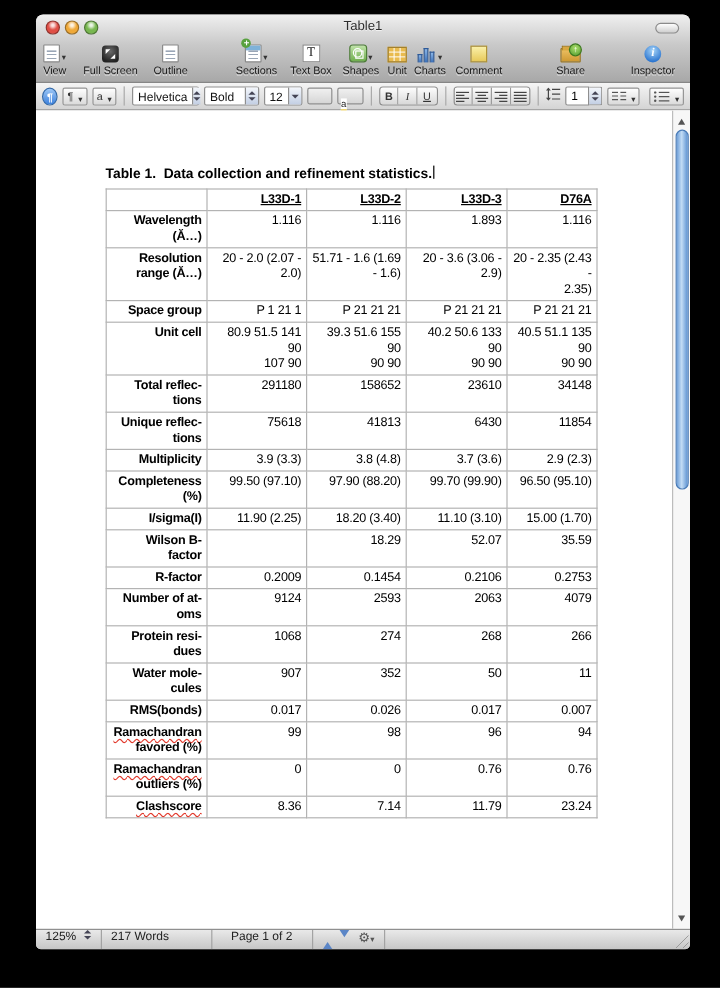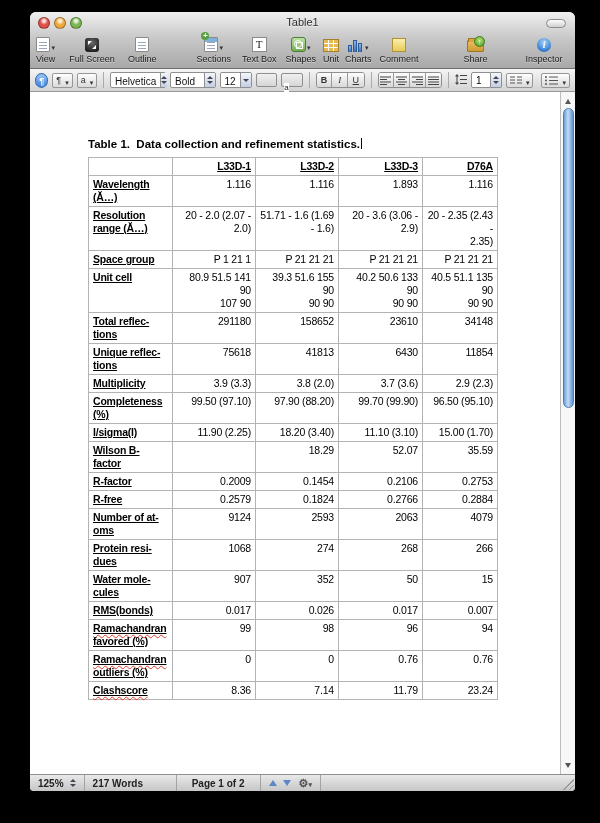--- a/index.html
+++ b/index.html
@@ -87,37 +87,37 @@
   .content { position:relative; height:682px; background:#fff; overflow:hidden; }
   .doc-title { position:absolute; left:58px; top:46px; font-size:11.5px; font-weight:bold; color:#000; white-space:pre; }
   .ins-caret { display:inline-block; width:1px; height:11px; background:#000; margin-left:1px; vertical-align:-1px; }
 
   table.stats { position:absolute; left:58px; top:65px; width:409px; border-collapse:collapse; table-layout:fixed; }
   table.stats col.c0 { width:84px; } table.stats col.c1 { width:83px; } table.stats col.c2 { width:83px; }
   table.stats col.c3 { width:84px; } table.stats col.c4 { width:75px; }
   table.stats th, table.stats td { border:1px solid #b3b3b3; font-size:10.5px; line-height:13px;
         padding:2px 4px; vertical-align:top; letter-spacing:-0.2px; }
   table.stats th { text-align:right; font-weight:bold; height:17px;text-decoration:underline; }
-  table.stats td.rowlabel { font-weight:bold; text-align:left; white-space:pre-line;text-decoration:underline; }
+  table.stats td.rowlabel { font-weight:bold; text-align:right; white-space:pre-line; }
   table.stats td.val { text-align:right; white-space:pre-line; }
   .miss { text-decoration:underline; text-decoration-style:wavy; text-decoration-color:#e23b2e; text-decoration-thickness:1px; text-underline-offset:2px; }
 
   
   .vscroll { position:absolute; right:0; top:0; bottom:0; width:15px; background:#f7f7f7; border-left:1px solid #bcbcbc; }
   .sb-btn { position:absolute; left:1px; right:1px; height:14px; display:flex; align-items:center; justify-content:center; }
   .sb-btn.up { top:2px; } .sb-btn.down { bottom:2px; }
   .sb-tri-u { border-left:3.5px solid transparent; border-right:3.5px solid transparent; border-bottom:5px solid #555; }
   .sb-tri-d { border-left:3.5px solid transparent; border-right:3.5px solid transparent; border-top:5px solid #555; }
   .sb-thumb { position:absolute; left:2px; width:11px; top:16px; height:300px; border-radius:6px;
               background:linear-gradient(to right,#6f9fd8,#c2dcf5 45%,#5e93d2); border:1px solid #4a7cb8; }
 
   
   .statusbar { height:17px; border-top:1px solid #8f8f8f; background:linear-gradient(#e9e9e9,#c6c6c6);
                display:flex; align-items:center; font-size:10px; color:#222; position:relative; }
-  .sb-sec { display:flex; align-items:center; height:100%; padding:0 8px; border-right:1px solid #a3a3a3;font-weight:bold; }
+  .sb-sec { display:flex; height:100%; padding:0 8px; border-right:1px solid #a3a3a3; }
   .zoom-stepper { display:flex; flex-direction:column; gap:2px; margin-left:6px; }
   .nav-tri-u { border-left:4px solid transparent; border-right:4px solid transparent; border-bottom:6px solid #5b86c7; }
   .nav-tri-d { border-left:4px solid transparent; border-right:4px solid transparent; border-top:6px solid #5b86c7; }
   .gear { font-size:11px; color:#555; margin-left:8px; }
   .resize-grip { position:absolute; right:1px; bottom:1px; width:13px; height:13px;
                  background:repeating-linear-gradient(315deg, transparent 0 3px, #9b9b9b 3px 4px);
                  clip-path:polygon(100% 0, 100% 100%, 0 100%); }
 </style>
 </head>
 <body>
@@ -418,21 +418,21 @@
             <td class="rowlabel">Unique reflec-
 tions</td>
             <td class="val">75618</td>
             <td class="val">41813</td>
             <td class="val">6430</td>
             <td class="val">11854</td>
           </tr>
           <tr>
             <td class="rowlabel">Multiplicity</td>
             <td class="val">3.9 (3.3)</td>
-            <td class="val">3.8 (2.0)</td>
+            <td class="val">3.8 (4.8)</td>
             <td class="val">3.7 (3.6)</td>
             <td class="val">2.9 (2.3)</td>
           </tr>
           <tr>
             <td class="rowlabel">Completeness
 (%)</td>
             <td class="val">99.50 (97.10)</td>
             <td class="val">97.90 (88.20)</td>
             <td class="val">99.70 (99.90)</td>
             <td class="val">96.50 (95.10)</td>
@@ -453,27 +453,20 @@
             <td class="val">35.59</td>
           </tr>
           <tr>
             <td class="rowlabel">R-factor</td>
             <td class="val">0.2009</td>
             <td class="val">0.1454</td>
             <td class="val">0.2106</td>
             <td class="val">0.2753</td>
           </tr>
           <tr>
-            <td class="rowlabel">R-free</td>
-            <td class="val">0.2579</td>
-            <td class="val">0.1824</td>
-            <td class="val">0.2766</td>
-            <td class="val">0.2884</td>
-          </tr>
-          <tr>
             <td class="rowlabel">Number of at-
 oms</td>
             <td class="val">9124</td>
             <td class="val">2593</td>
             <td class="val">2063</td>
             <td class="val">4079</td>
           </tr>
           <tr>
             <td class="rowlabel">Protein resi-
 dues</td>
@@ -481,21 +474,21 @@
             <td class="val">274</td>
             <td class="val">268</td>
             <td class="val">266</td>
           </tr>
           <tr>
             <td class="rowlabel">Water mole-
 cules</td>
             <td class="val">907</td>
             <td class="val">352</td>
             <td class="val">50</td>
-            <td class="val">15</td>
+            <td class="val">11</td>
           </tr>
           <tr>
             <td class="rowlabel">RMS(bonds)</td>
             <td class="val">0.017</td>
             <td class="val">0.026</td>
             <td class="val">0.017</td>
             <td class="val">0.007</td>
           </tr>
           <tr>
             <td class="rowlabel"><span class="miss">Ramachandran</span>

